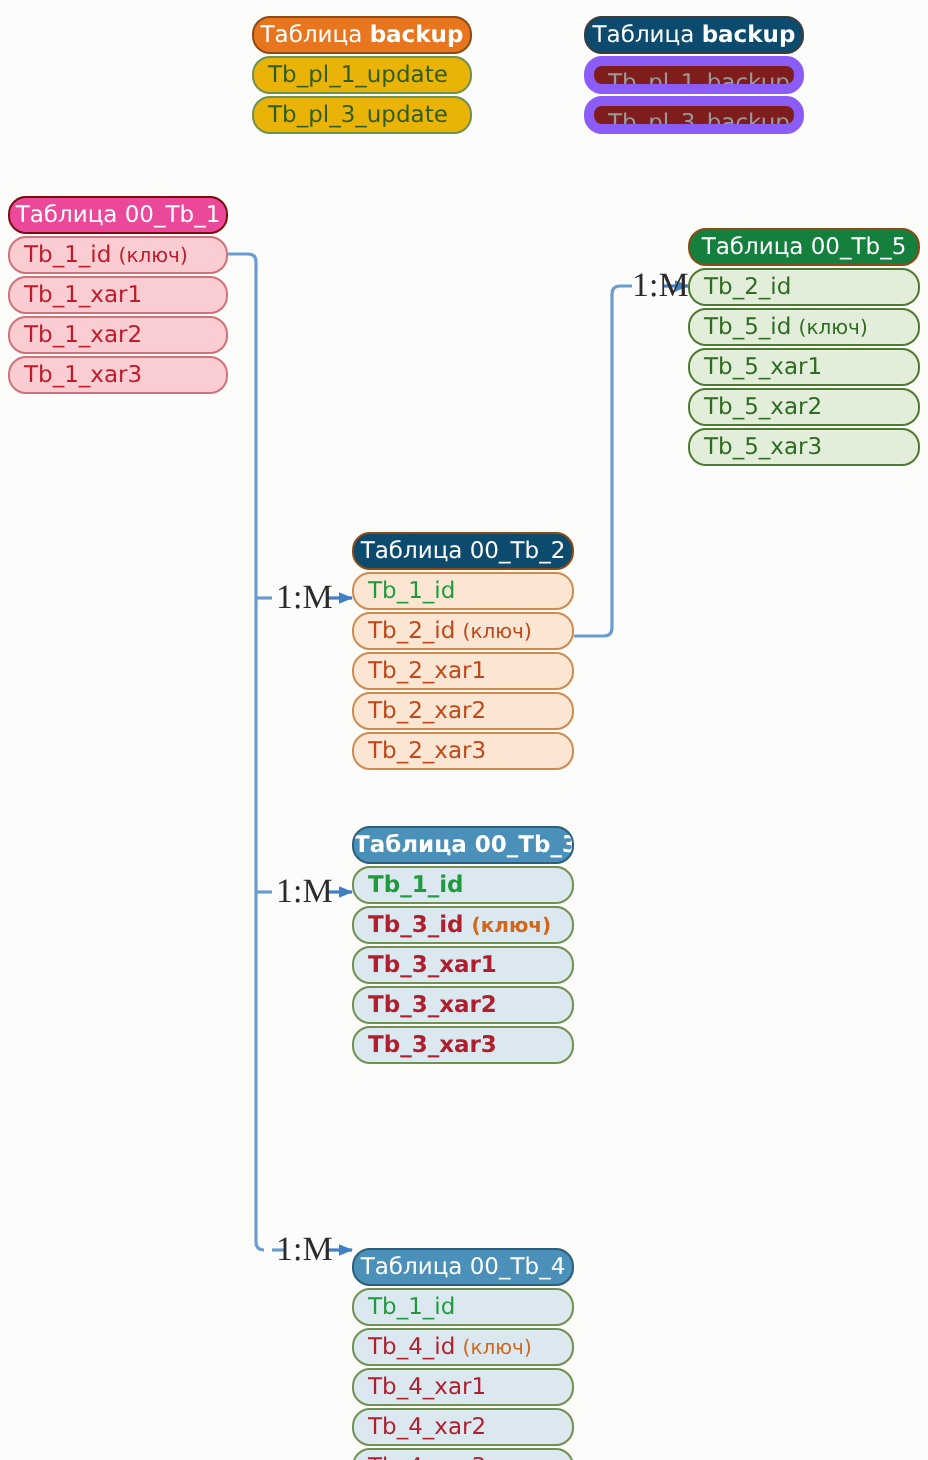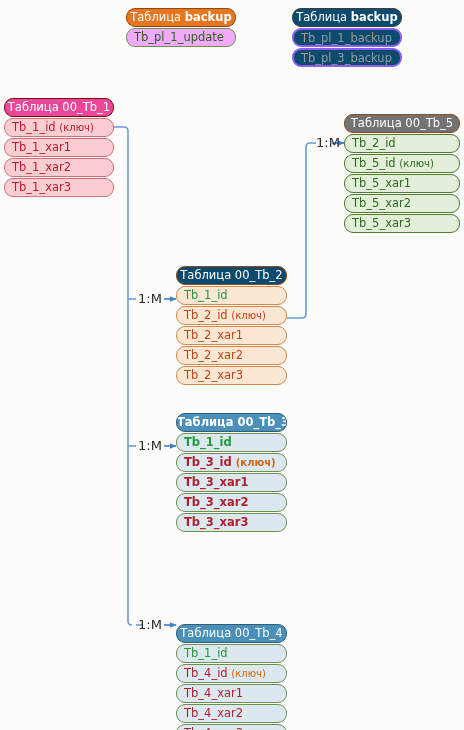--- a/index.html
+++ b/index.html
@@ -62,30 +62,30 @@
     white-space: nowrap;
     overflow: hidden;
   }
   .key {
     font-size: 10px;
   }
 
   
   .t-update .tbl-head { background: #e8761f; border-color: #8d4a14; }
   .t-update .row {
-    background: #f0abfc;
+    background: #eab308;
     border: 1px solid #6f9150;
     color: #2f5d1e;
   }
 
   
   .t-backup .tbl-head { background: #0c4a6e; border-color: #3d3d3d; }
   .t-backup .row {
-    background: #0c4a6e;
-    border: 2px solid #8b5cf6;
+    background: #7f1d1d;
+    border: 5px solid #8b5cf6;
     color: #9a9a9a;
   }
 
   
   .t-red .tbl-head { background: #ec4899; border-color: #7a0d0d; }
   .t-red .row {
     background: #f9cdd2;
     border: 1px solid #d0727c;
     color: #c01a2b;
   }
@@ -93,21 +93,21 @@
   
   .t-orange .tbl-head { background: #0c4a6e; border-color: #8d4a14; }
   .t-orange .row {
     background: #fbe6d4;
     border: 1px solid #d08a4e;
     color: #c0471a;
   }
   .t-orange .row .key { color: #c0471a; }
 
   
-  .t-green .tbl-head { background: #737373; border-color: #8d4a14; }
+  .t-green .tbl-head { background: #15803d; border-color: #8d4a14; }
   .t-green .row {
     background: #e2eed9;
     border: 1px solid #4f7a32;
     color: #2f6b22;
   }
 
   
   .t-blue .tbl-head { background: #4a90b8; border-color: #2e5e7c; }
   .t-blue .row {
     background: #dce8f0;
@@ -116,24 +116,25 @@
   }
   .t-blue .row .key { color: #d0671a; }
 
   
   .fk { color: #1f9a3c !important; }
 
   
   .card {
     position: absolute;
     z-index: 3;
-    font-size: 13px;
+    font-size: 17px;
     color: #2b2b2b;
     line-height: 11px;
     white-space: nowrap;
+    font-family: Liberation Serif, serif;
   }
 </style>
 </head>
 <body>
 
 <div class="canvas">
 
   <svg class="wires" viewBox="0 0 464 730" width="464" height="730">
     <defs>
       <marker id="arw" markerWidth="7" markerHeight="7" refX="6.5" refY="3.2" orient="auto" markerUnits="userSpaceOnUse">
@@ -155,20 +156,23 @@
     <path d="M332,143 L344,143" fill="none" stroke="#3f7fc4" stroke-width="1.6" marker-end="url(#arw)"></path>
   </svg>
 
   <div class="tbl t-update" style="left:126px; top:8px; width:110px;">
     <div class="tbl-head">
       <span>Таблица </span><b>backup</b>
     </div>
     <div class="row">
       <span>Tb_pl_1_update</span>
     </div>
+    <div class="row">
+      <span>Tb_pl_3_update</span>
+    </div>
   </div>
 
   <div class="tbl t-backup" style="left:292px; top:8px; width:110px;">
     <div class="tbl-head">
       <span>Таблица </span><b>backup</b>
     </div>
     <div class="row">
       <span>Tb_pl_1_backup</span>
     </div>
     <div class="row">

